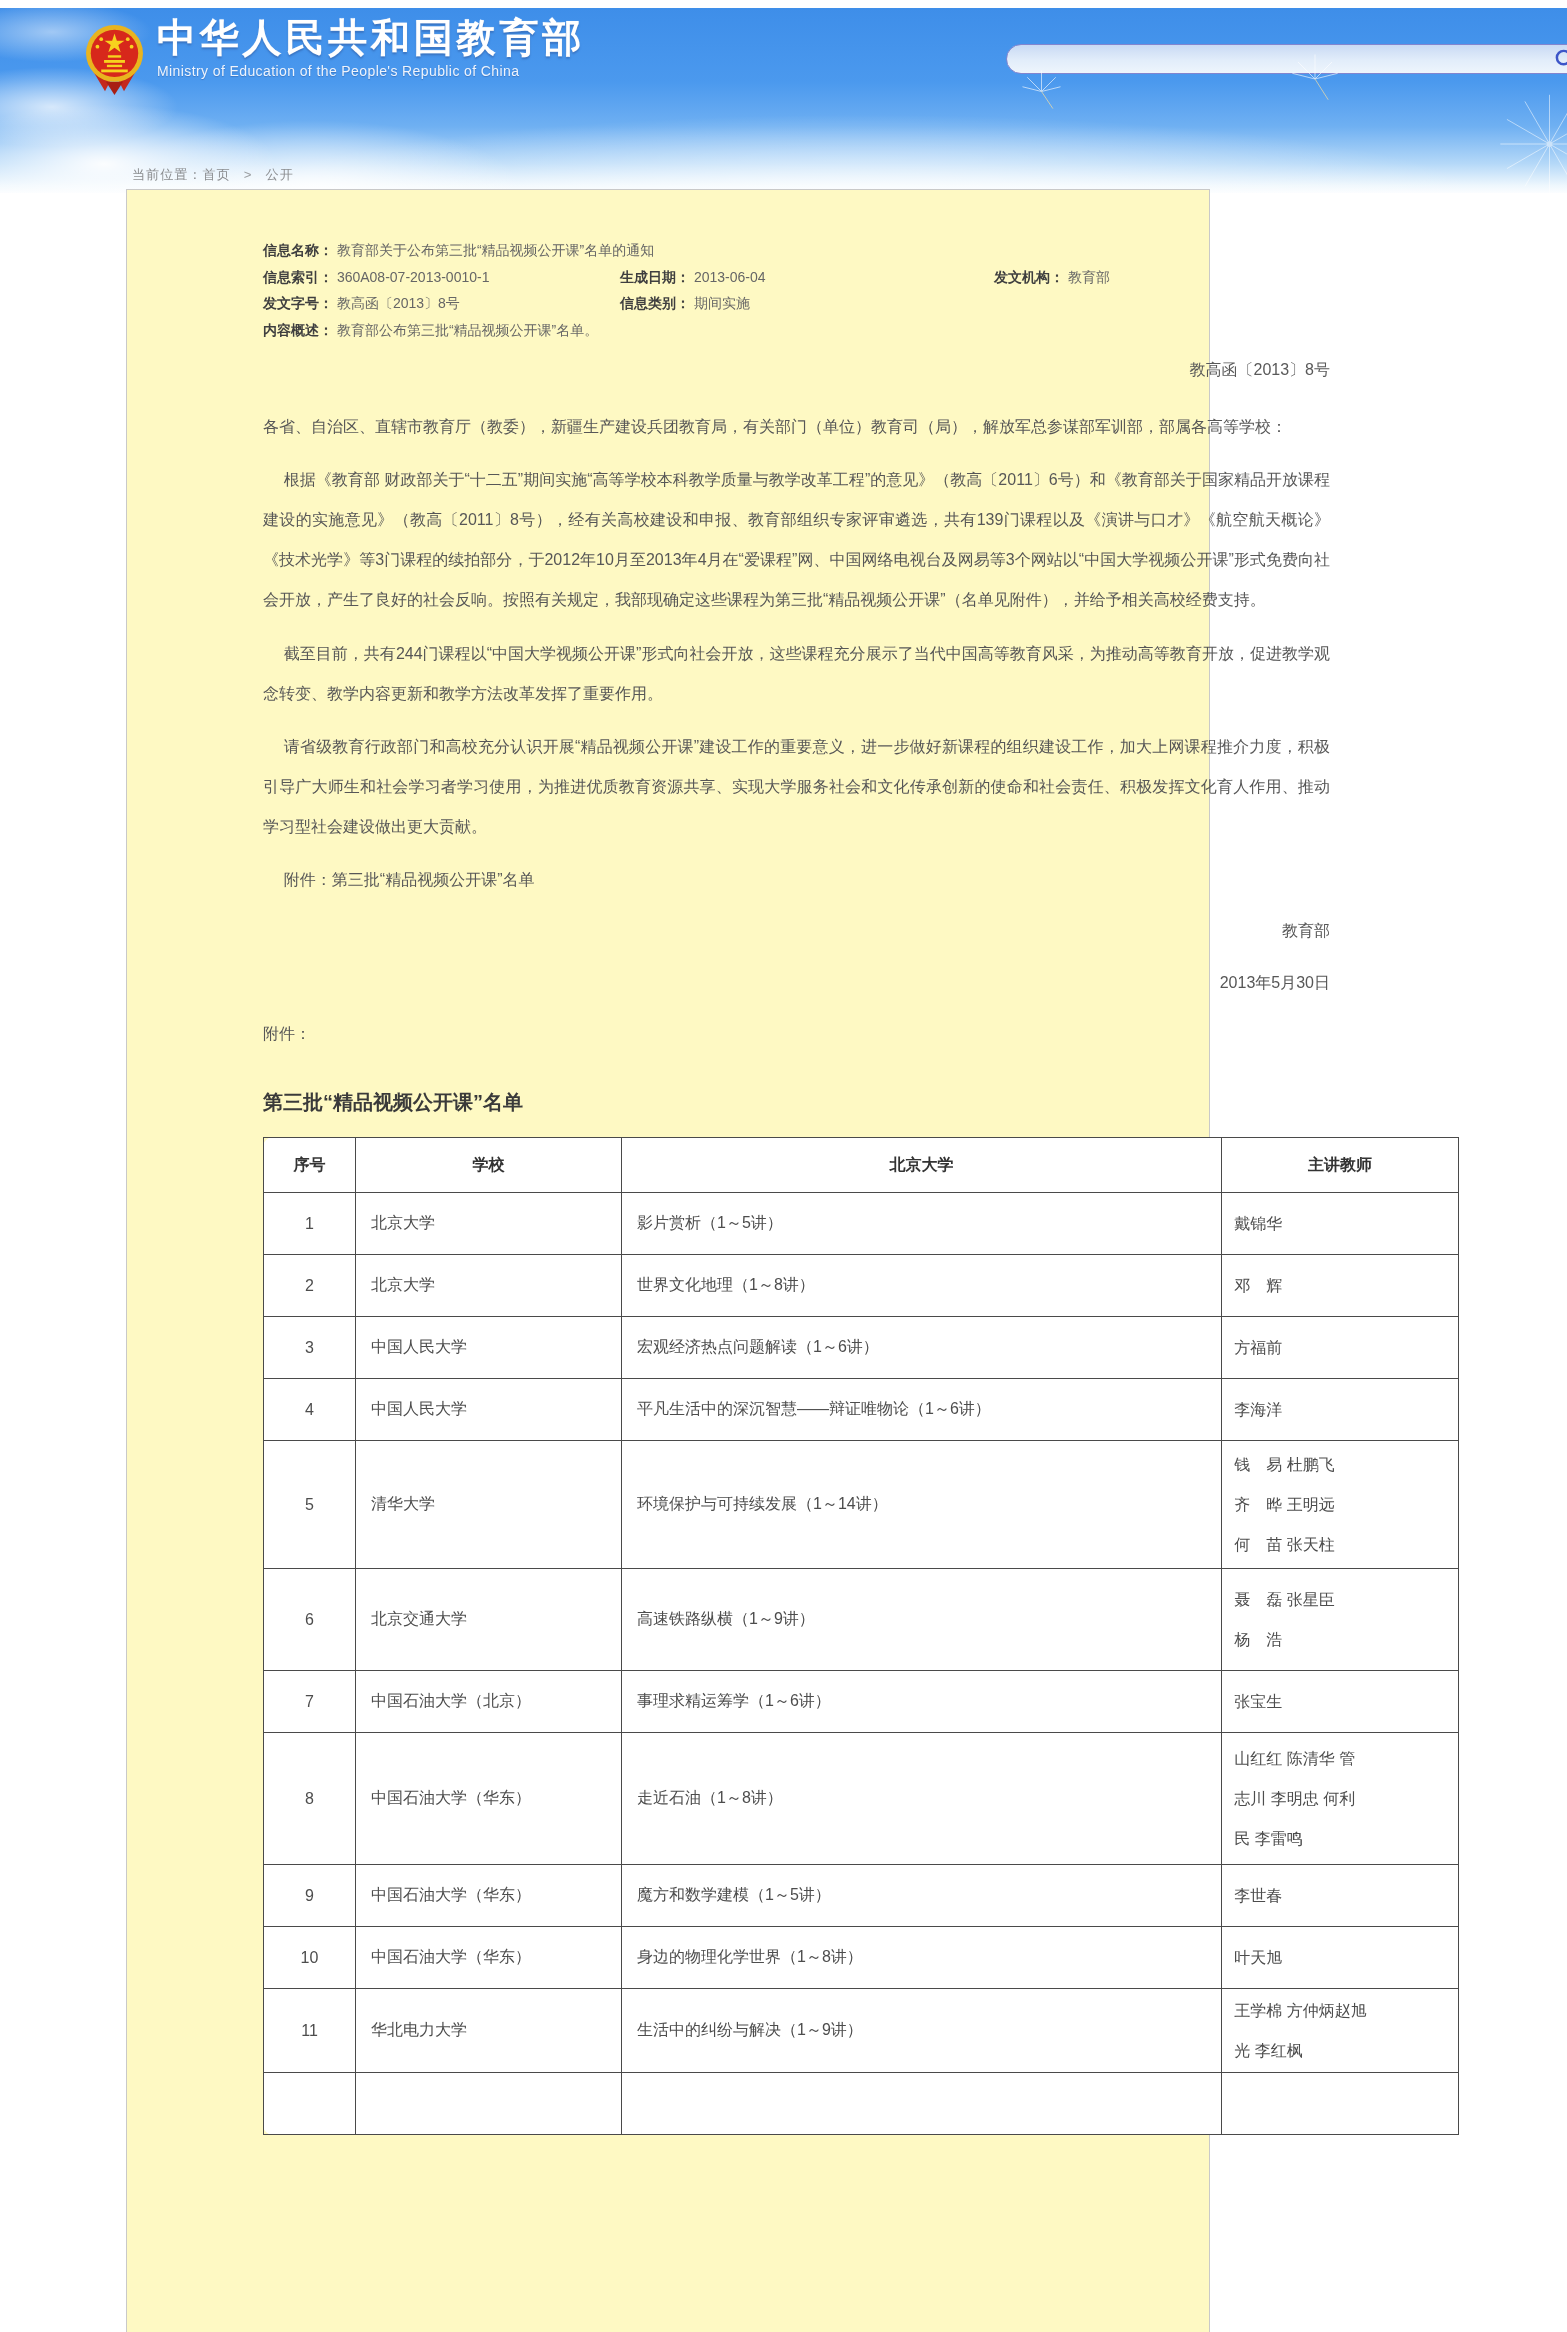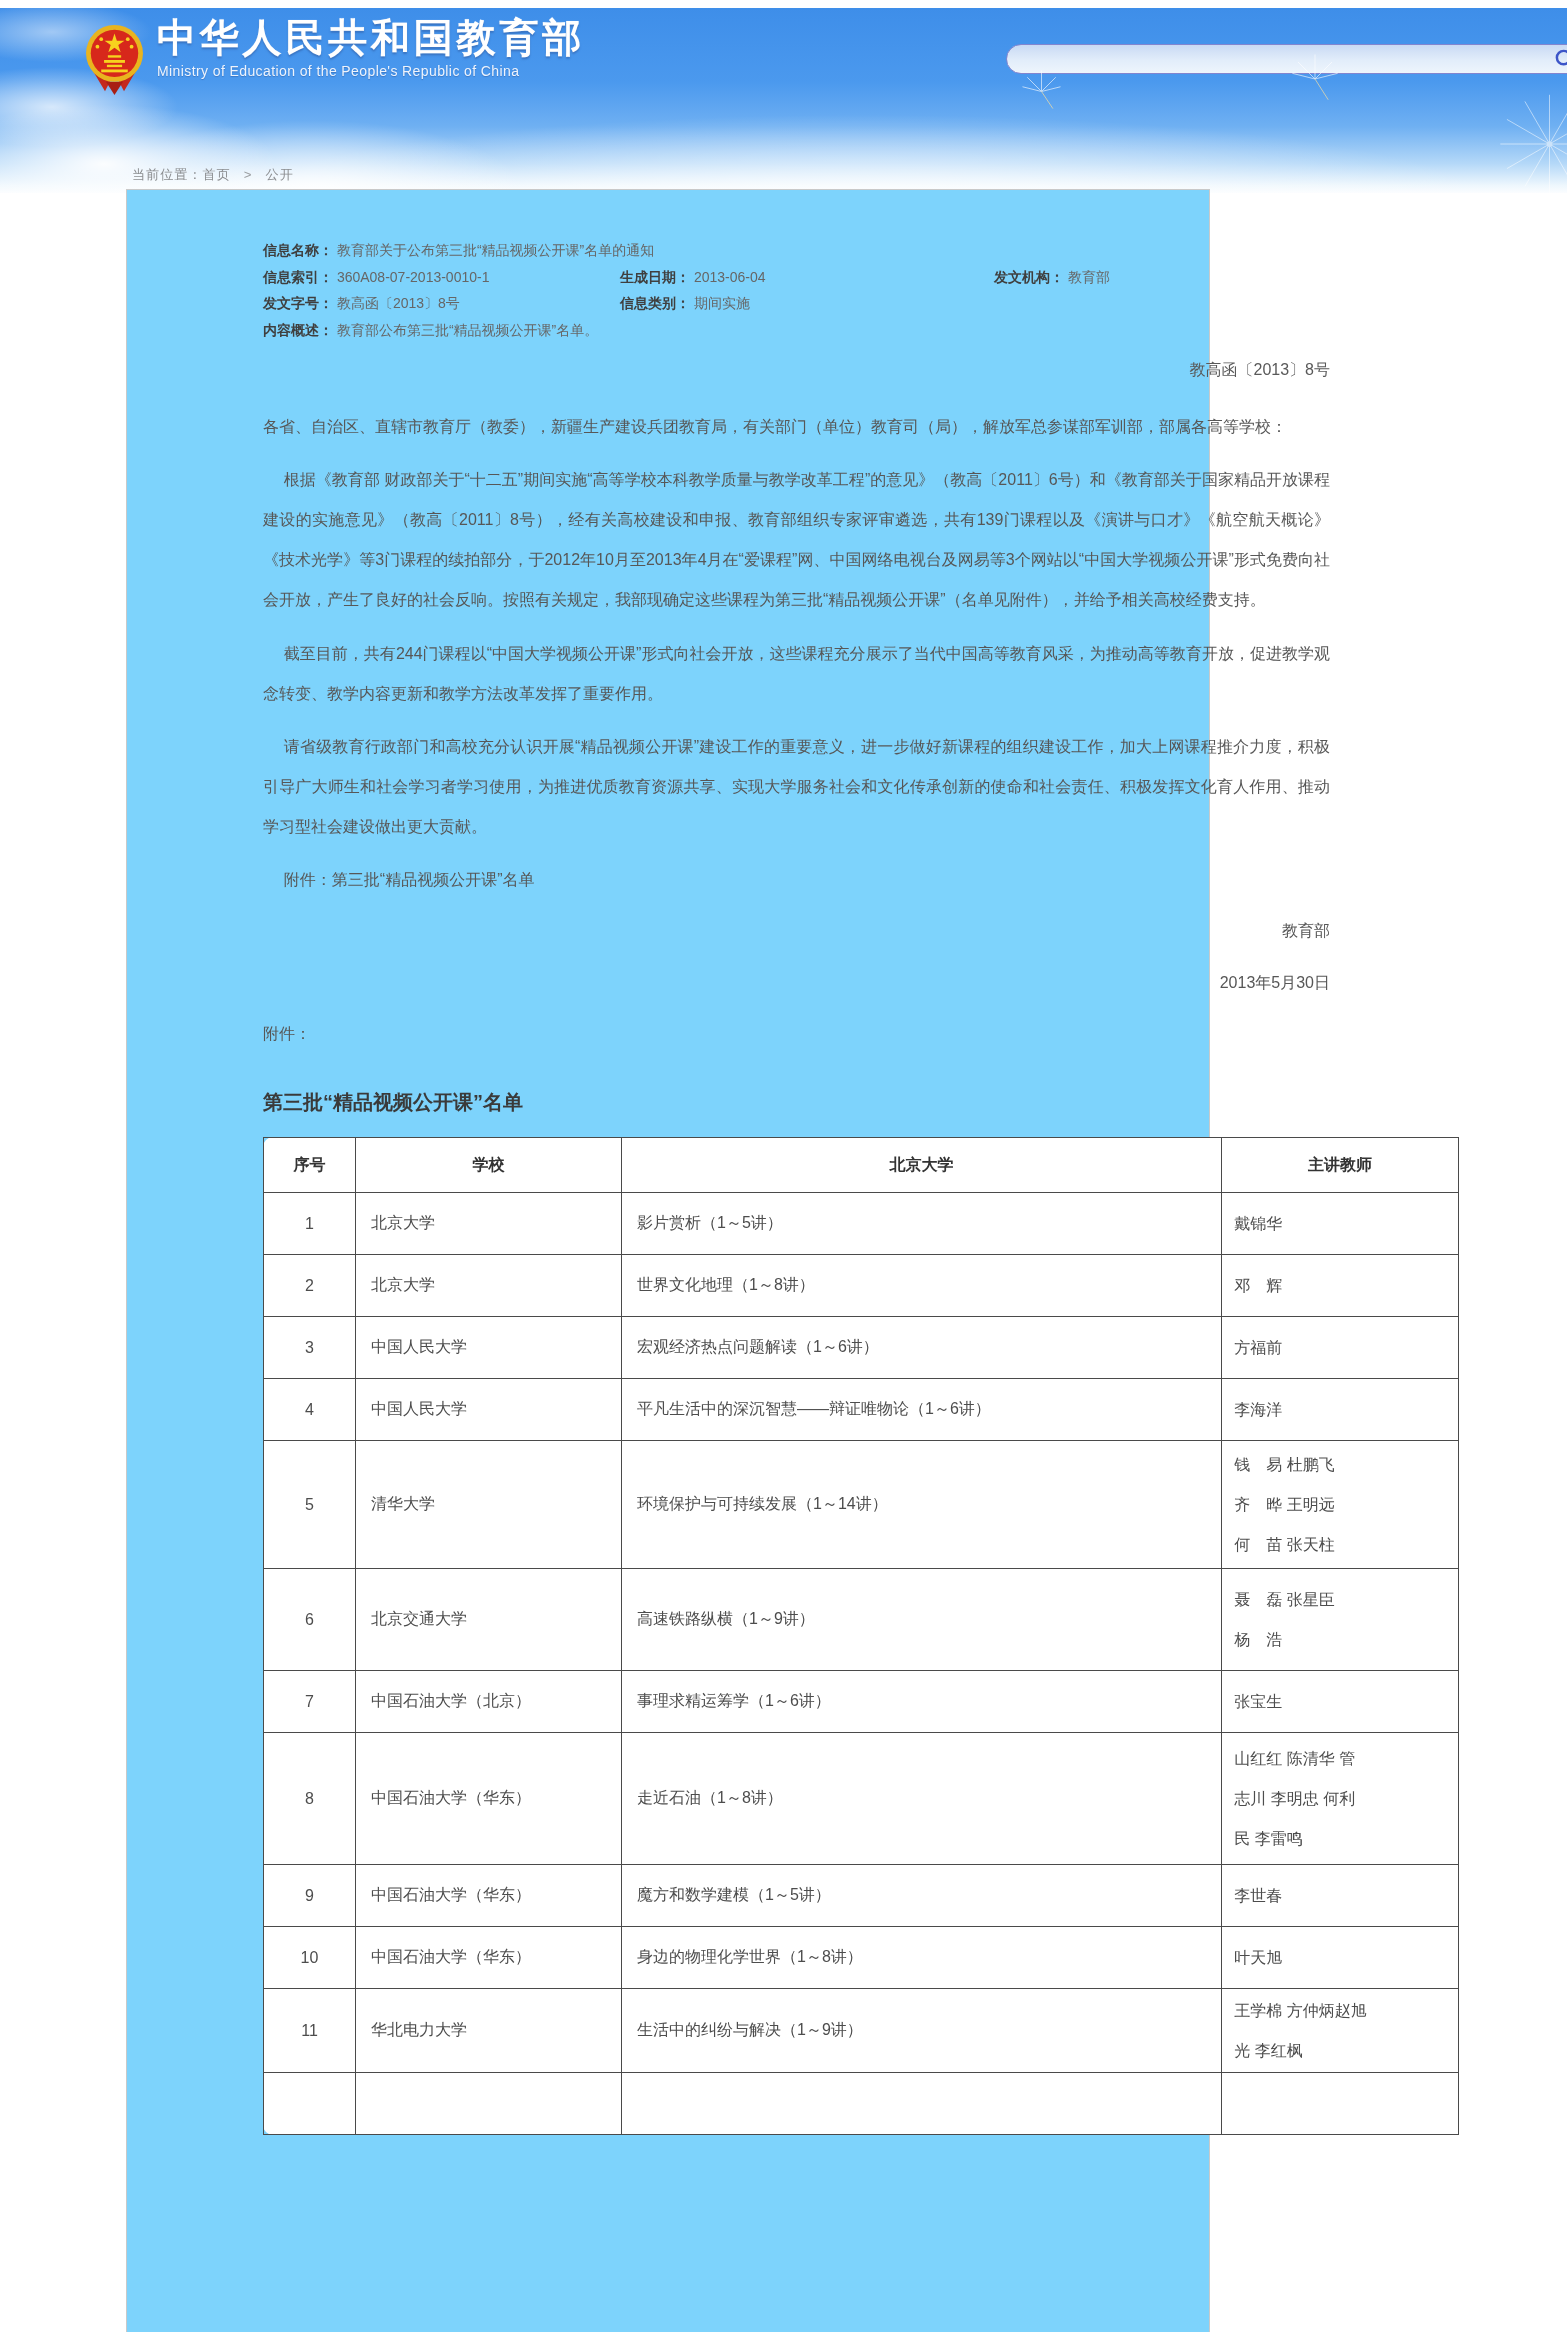--- a/index.html
+++ b/index.html
@@ -39,21 +39,21 @@
   }
   .search-icon{position:absolute;left:547px;top:2.8px;width:23px;height:23px;cursor:pointer;}
   .dandelion{position:absolute;pointer-events:none;}
   
   .breadcrumb{position:absolute;left:132px;top:158px;font-size:13.2px;color:#8b8d90;letter-spacing:0.9px;}
   .breadcrumb a{color:#8b8d90;text-decoration:none;cursor:pointer;}
   .crumb-sep{margin:0 13.2px;color:#9a9da0;}
   
   .content-box{
     position:absolute;left:126px;top:189px;width:1084px;height:2143px;
-    background:#7dd3fc;border:0.9px solid #c9c9c9;border-bottom:none;box-sizing:border-box;
+    background:#fef9c3;border:0.9px solid #c9c9c9;border-bottom:none;box-sizing:border-box;
   }
   .content-inner{padding:47px 0 0 136px;width:1067px;}
   
   .meta{font-size:14px;line-height:26.5px;color:#666;}
   .meta-row{position:relative;height:26.5px;white-space:nowrap;}
   .meta-label{font-weight:bold;color:#3f3f3f;}
   .meta-val{color:#666;}
   .meta-col2{position:absolute;left:357px;top:0;}
   .meta-col3{position:absolute;left:731px;top:0;}
   

